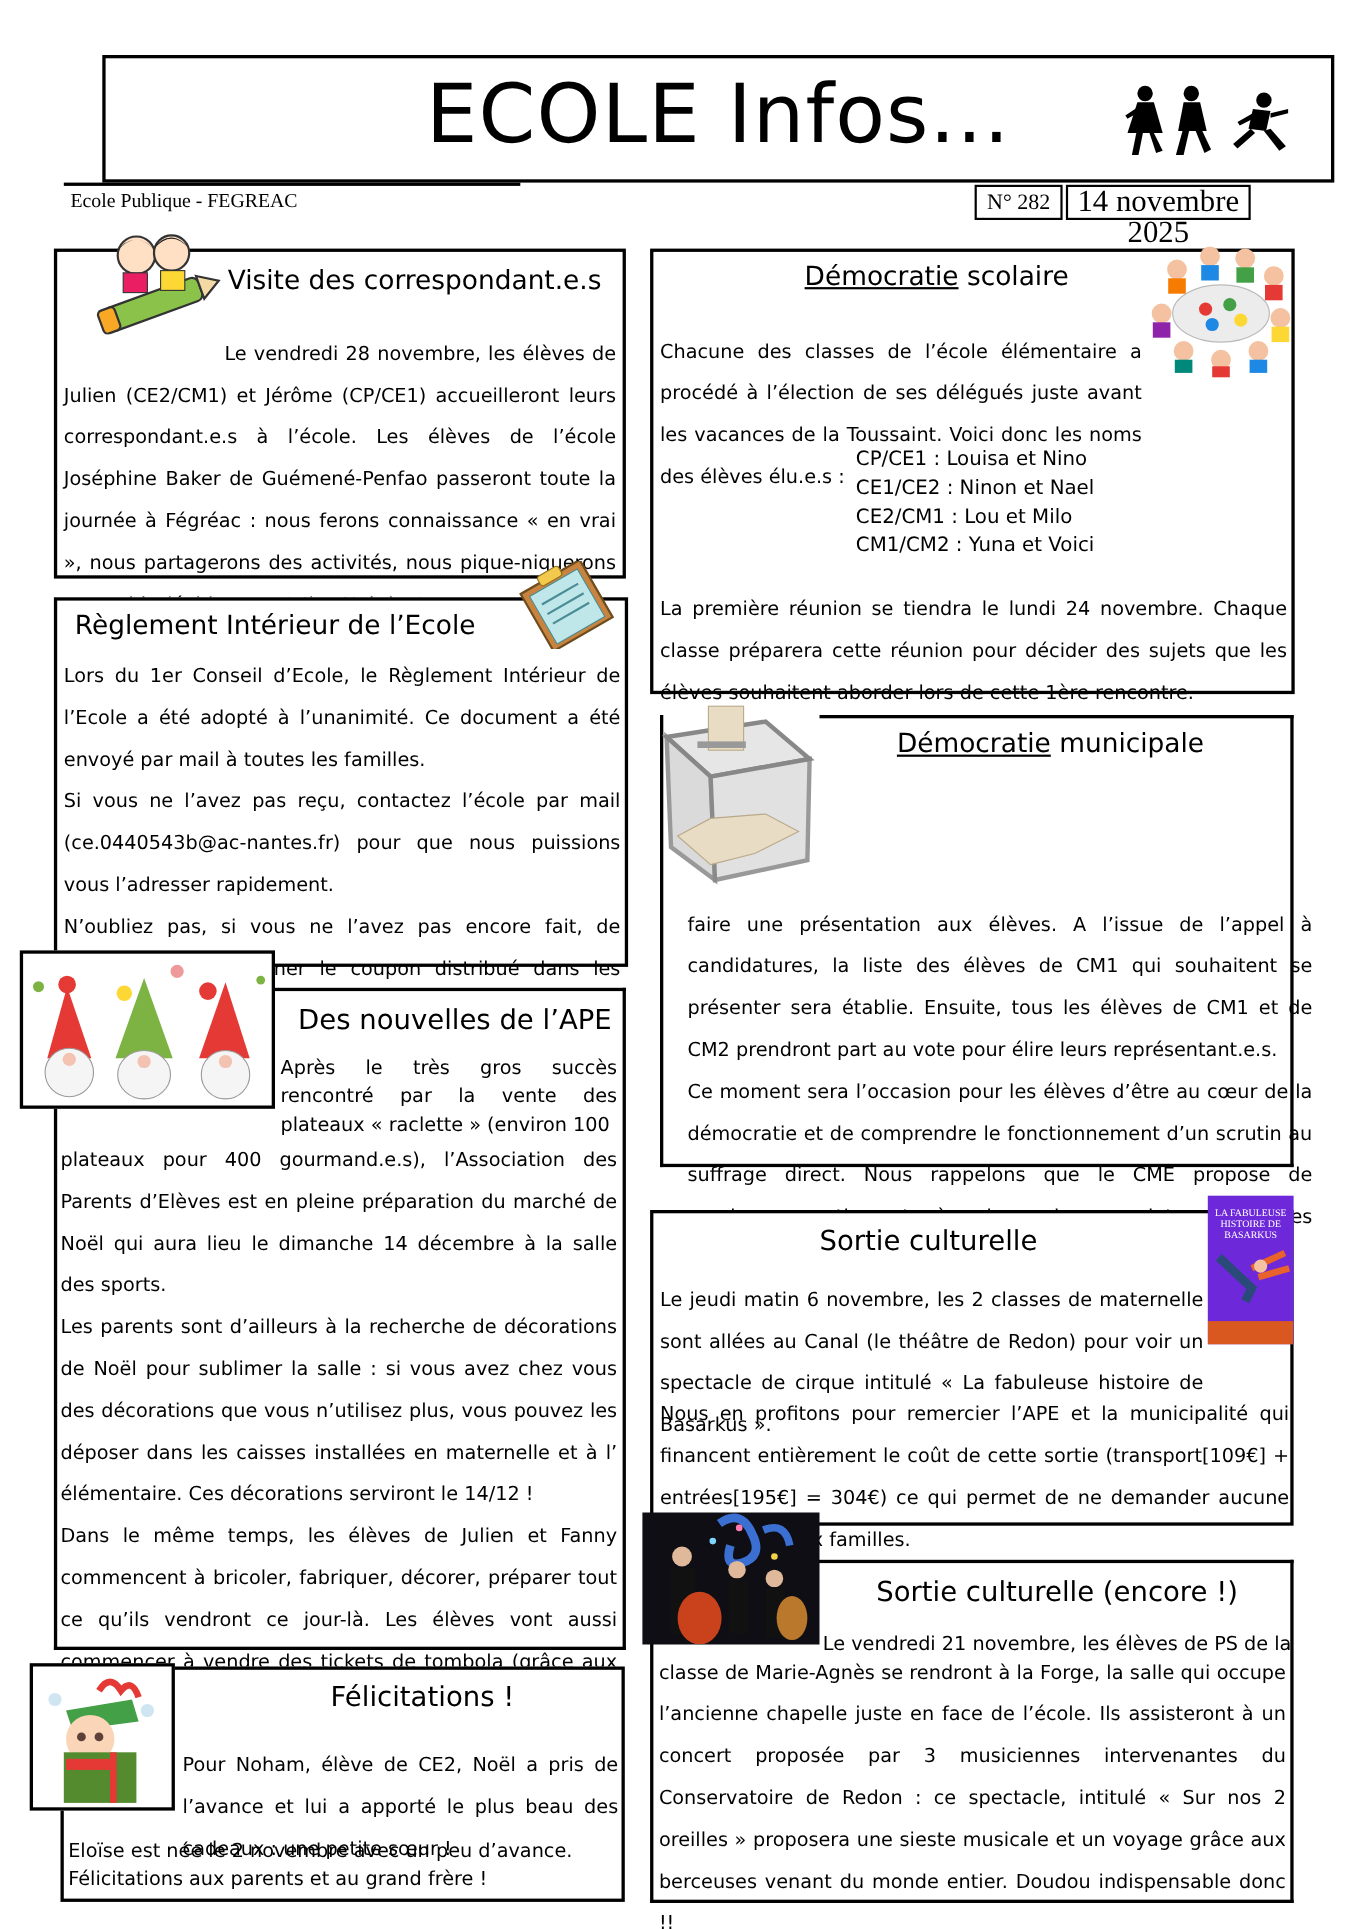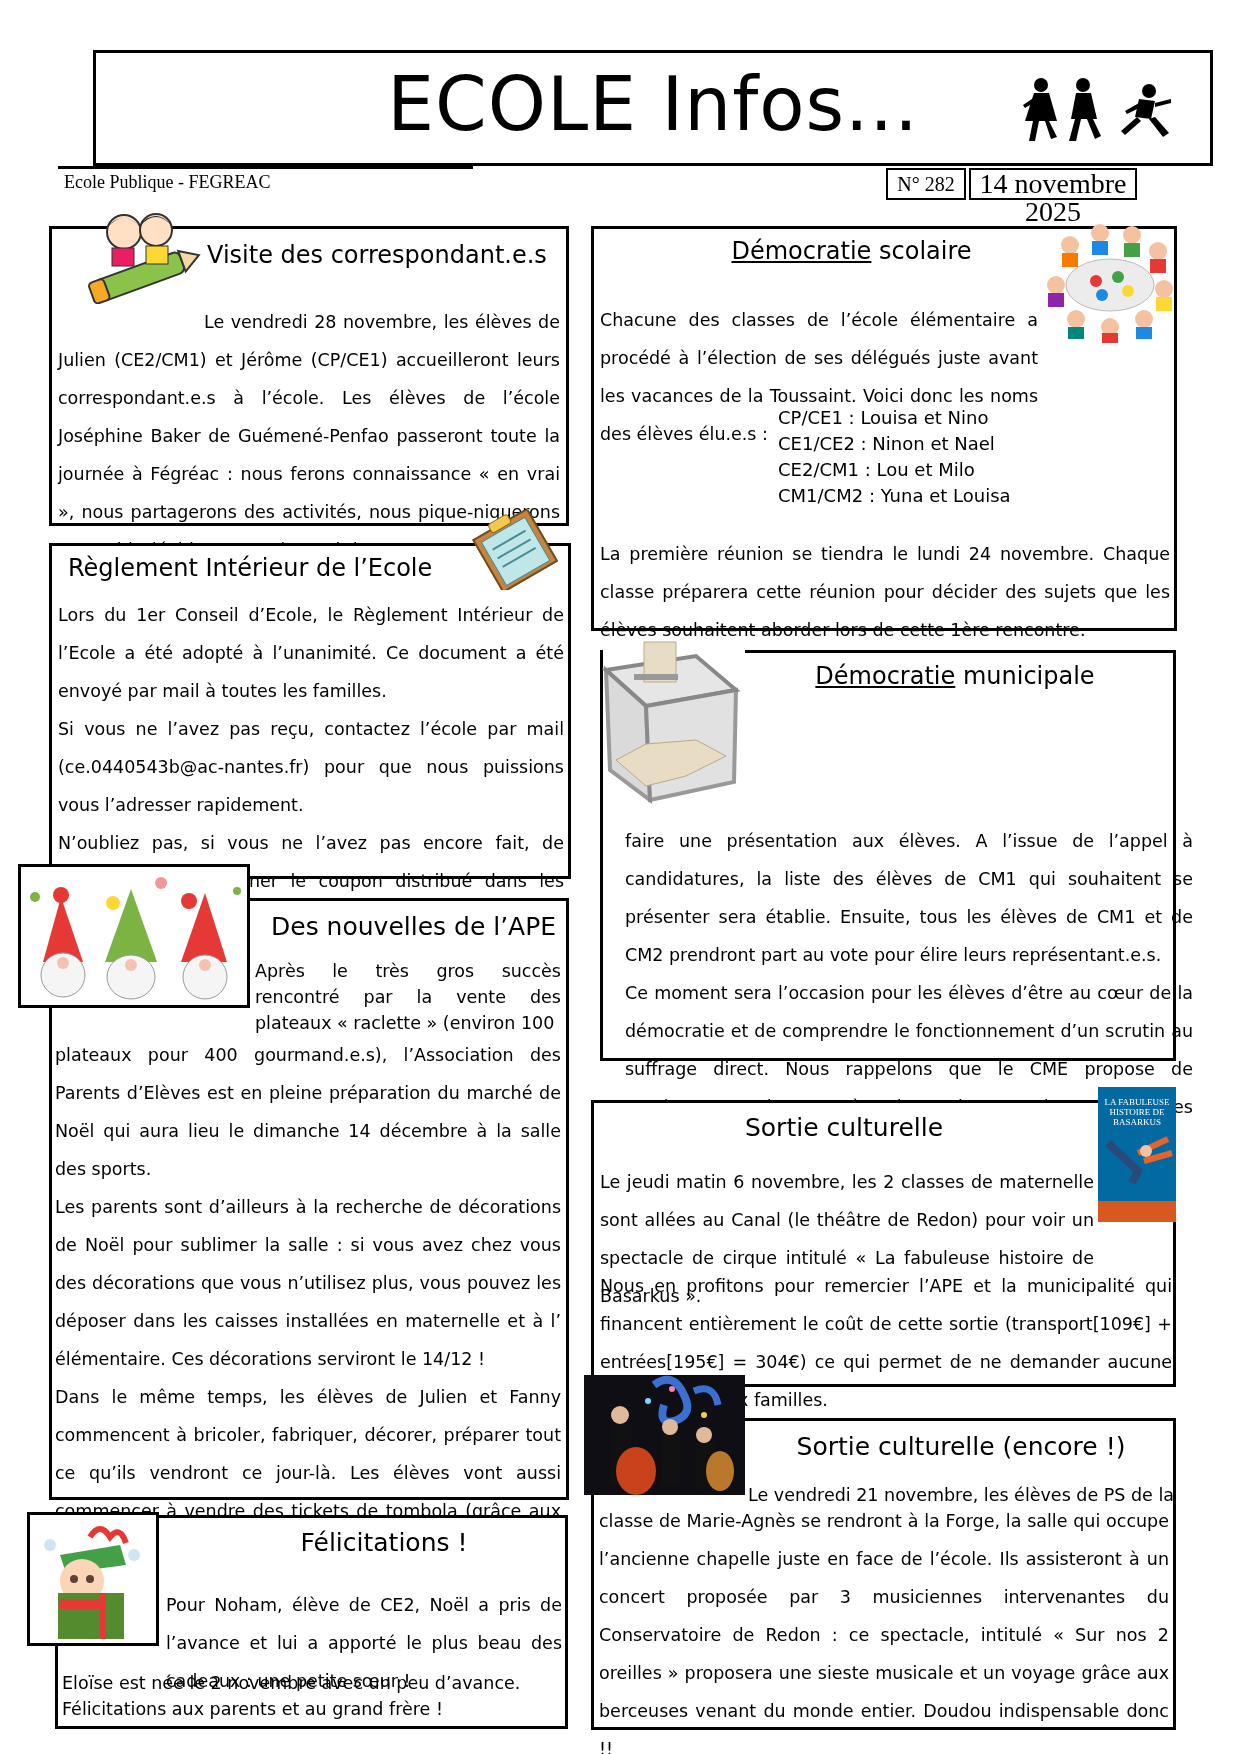--- a/index.html
+++ b/index.html
@@ -144,21 +144,21 @@
 
 <div class="box" style="left:591px; top:226px; width:586px; height:405px;">
   <div class="h" style="left:0; top:8px; width:515px;">
     <span class="u">Démocratie</span><span> scolaire</span>
   </div>
   <div class="txt" style="left:6px; top:72px; width:438px;">Chacune des classes de l’école élémentaire a procédé à l’élection de ses délégués juste avant les vacances de la Toussaint. Voici donc les noms des élèves élu.e.s :</div>
   <div class="delegates" style="left:184px; top:176px;">
     <div>CP/CE1 : Louisa et Nino</div>
     <div>CE1/CE2 : Ninon et Nael</div>
     <div>CE2/CM1 : Lou et Milo</div>
-    <div>CM1/CM2 : Yuna et Louisa</div>
+    <div>CM1/CM2 : Yuna et Voici</div>
   </div>
   <div class="txt" style="left:6px; top:306px; width:570px;">La première réunion se tiendra le lundi 24 novembre. Chaque classe préparera cette réunion pour décider des sujets que les élèves souhaitent aborder lors de cette 1ère rencontre.</div>
 </div>
 <svg class="abs" style="left:1040px; top:215px;" width="140" height="130" viewBox="0 0 140 130">
   <ellipse cx="70" cy="70" rx="44" ry="26" fill="#ececec" stroke="#bbb"></ellipse>
   <circle cx="56" cy="66" r="6" fill="#e53935"></circle>
     <circle cx="78" cy="62" r="6" fill="#43a047"></circle>
     <circle cx="88" cy="76" r="6" fill="#fdd835"></circle>
     <circle cx="62" cy="80" r="6" fill="#1e88e5"></circle>
   <g fill="#f4c2a0">
@@ -203,21 +203,21 @@
   <polygon points="30,120 60,104 110,100 140,116 100,136 60,146" fill="#e9dcc4" stroke="#b9a98a"></polygon>
   <rect x="58" y="2" width="32" height="40" fill="#e9dcc4" stroke="#b9a98a"></rect>
   <rect x="48" y="34" width="44" height="6" fill="#999"></rect>
 </svg>
 
 <div class="box" style="left:591px; top:1100px; width:585px; height:287px;">
   <div class="h" style="left:0; top:10px; width:500px; font-size:25px;">Sortie culturelle</div>
   <div class="txt" style="left:6px; top:60px; width:494px;">Le jeudi matin 6 novembre, les 2 classes de maternelle sont allées au Canal (le théâtre de Redon) pour voir un spectacle de cirque intitulé « La  fabuleuse histoire de Basarkus ».</div>
   <div class="txt" style="left:6px; top:164px; width:572px;">Nous en profitons pour remercier l’APE et la municipalité qui financent entièrement le coût de cette sortie (transport[109€] + entrées[195€] = 304€) ce qui permet de ne demander aucune participation aux familles.</div>
 </div>
-<div class="img" style="left:1098px; top:1087px; width:78px; height:135px; background:#0369a1;">
+<div class="img" style="left:1098px; top:1087px; width:78px; height:135px; background:#6d28d9;">
   <div style="color:#fff; font-family:'Liberation Serif',serif; font-size:9px; text-align:center; padding-top:10px; line-height:10px;">LA FABULEUSE HISTOIRE DE BASARKUS</div>
   <svg width="78" height="110" viewBox="0 0 78 110" style="position:absolute; left:0; top:26px;">
     <path d="M10 30 L40 58 L34 70" stroke="#2a4a7a" stroke-width="8" fill="none"></path>
     <path d="M40 40 L70 26 M46 48 L74 40" stroke="#e8622c" stroke-width="6"></path>
     <circle cx="48" cy="38" r="6" fill="#f4c2a0"></circle>
     <rect x="0" y="88" width="78" height="22" fill="#d9581f"></rect>
   </svg>
 </div>
 
 <div class="box" style="left:591px; top:1418px; width:585px; height:312px; border-top:none;"></div>

